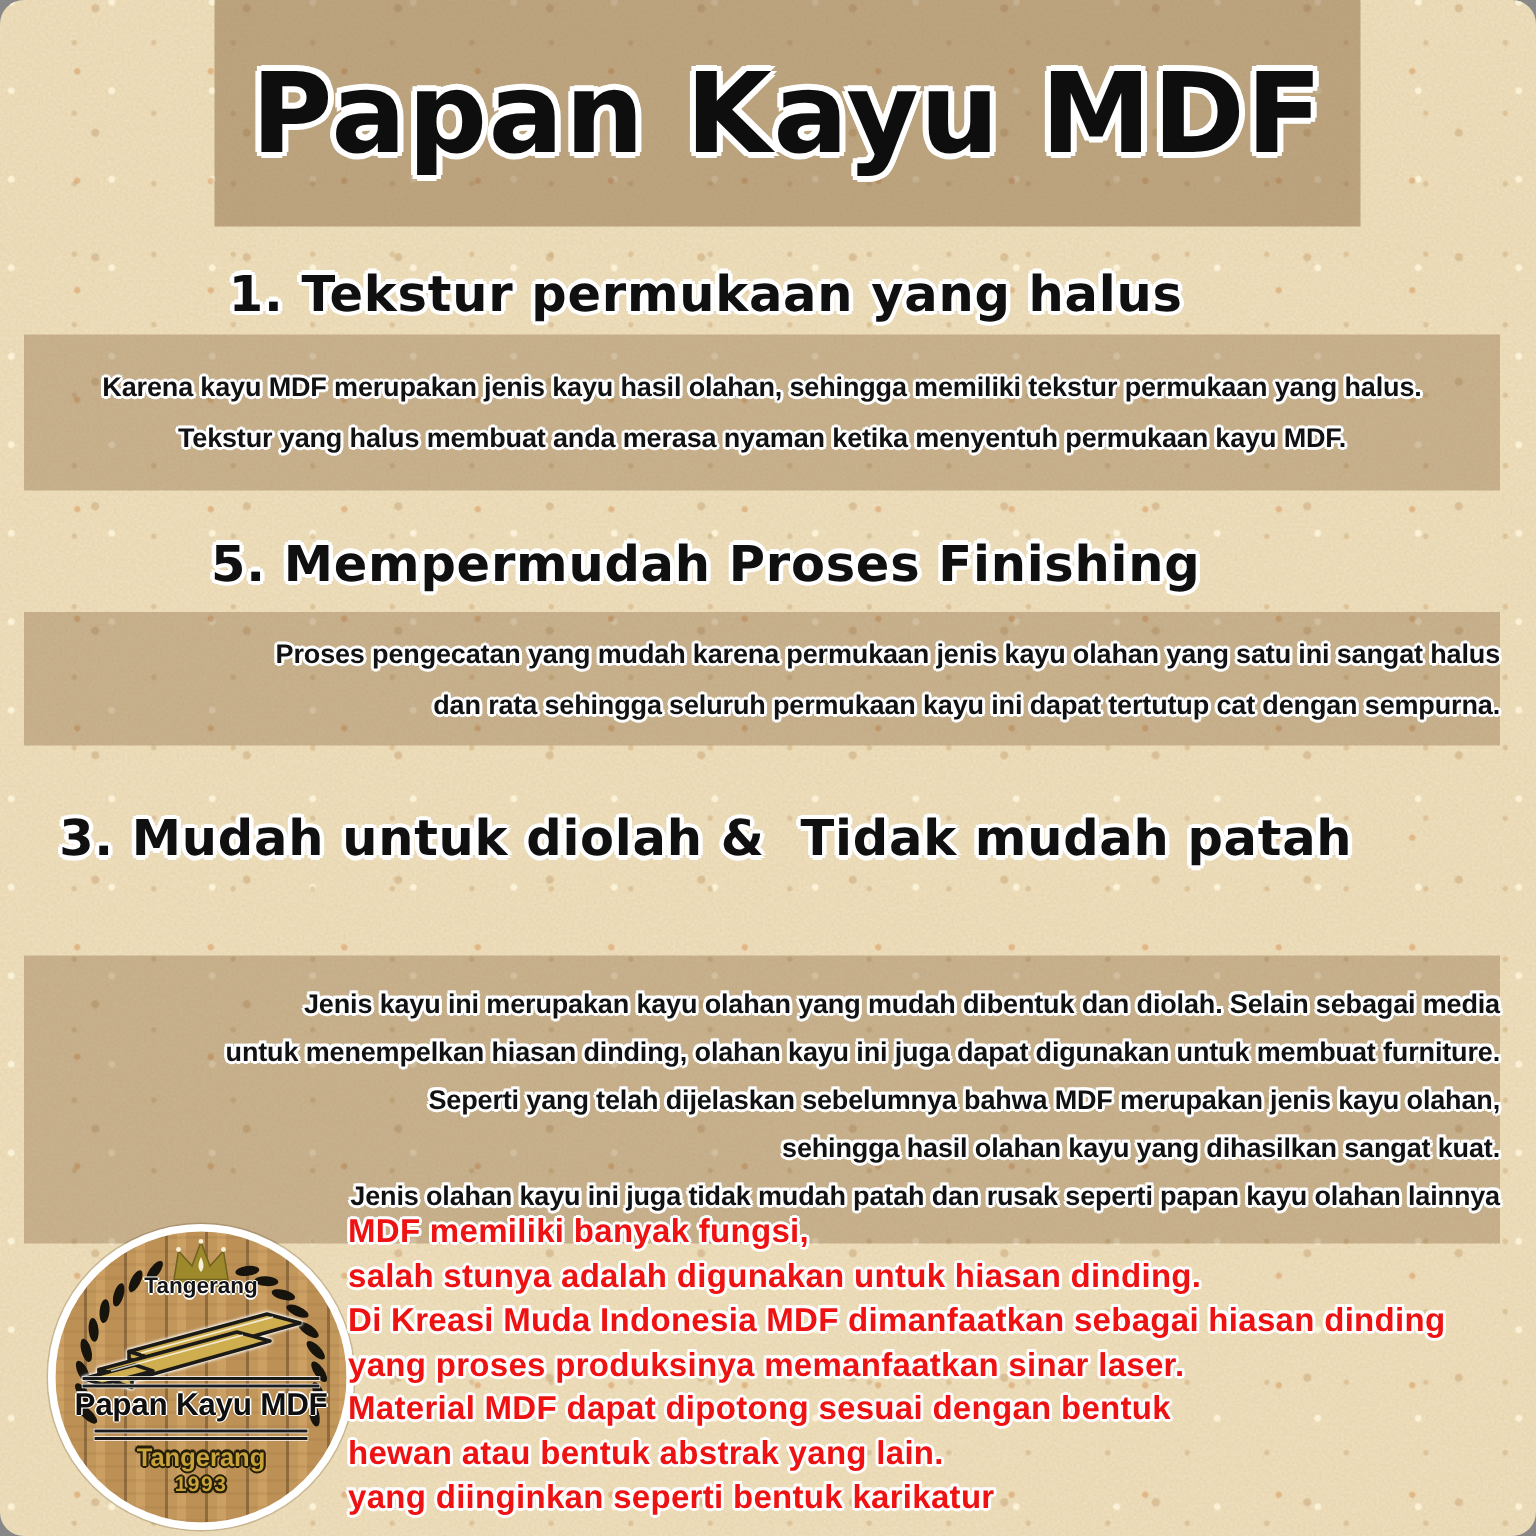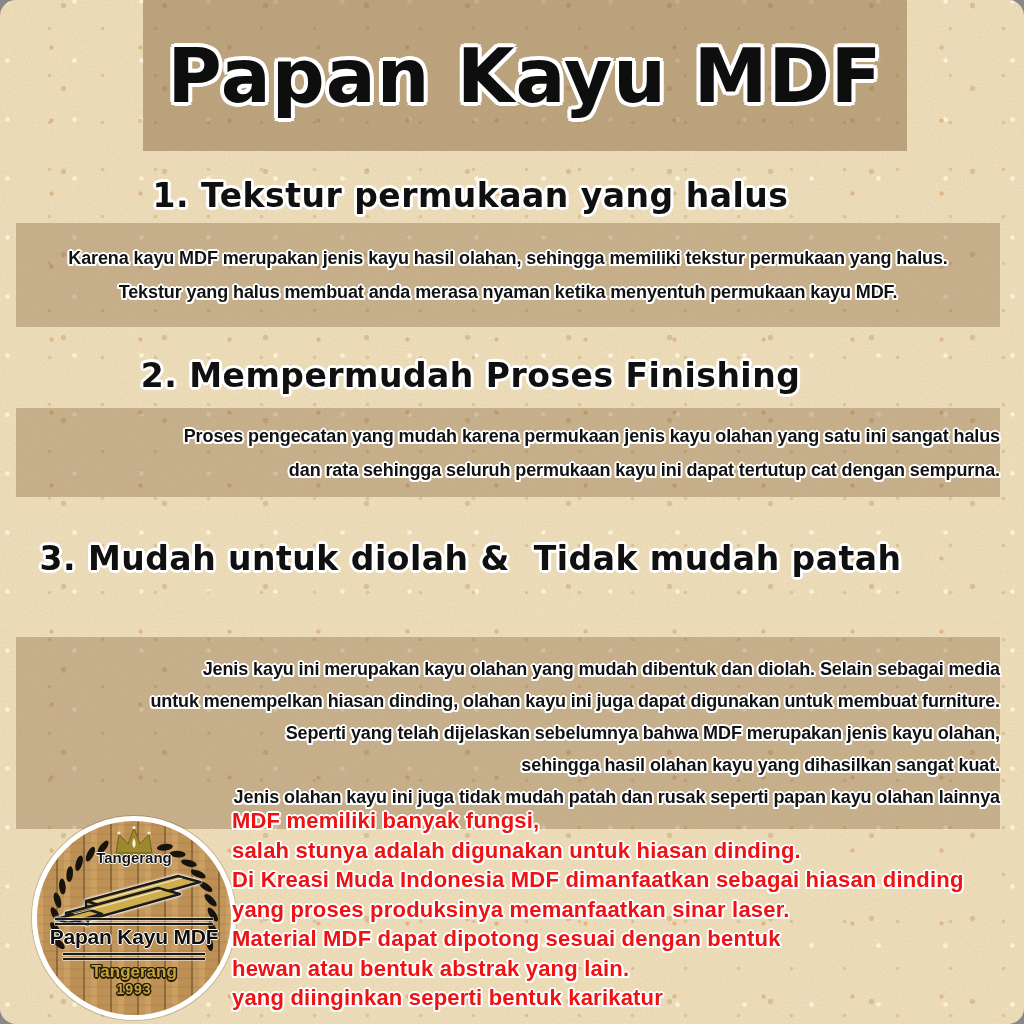--- a/index.html
+++ b/index.html
@@ -124,21 +124,21 @@
   <div class="title-band">
     <h1 class="poster-title ow4">Papan Kayu MDF</h1>
   </div>
 
   <h2 class="h h1pos ow3">1. Tekstur permukaan yang halus</h2>
   <div class="band band1">
     <p class="ow2">Karena kayu MDF merupakan jenis kayu hasil olahan, sehingga memiliki tekstur permukaan yang halus.</p>
     <p class="ow2">Tekstur yang halus membuat anda merasa nyaman ketika menyentuh permukaan kayu MDF.</p>
   </div>
 
-  <h2 class="h h2pos ow3">2. Mempermudah Proses Finishing</h2>
+  <h2 class="h h2pos ow3">5. Mempermudah Proses Finishing</h2>
   <div class="band band2">
     <p class="ow2">Proses pengecatan yang mudah karena permukaan jenis kayu olahan yang satu ini sangat halus</p>
     <p class="ow2">dan rata sehingga seluruh permukaan kayu ini dapat tertutup cat dengan sempurna.</p>
   </div>
 
   <h2 class="h h3pos ow3">3. Mudah untuk diolah &amp;  Tidak mudah patah</h2>
   <div class="band band3">
     <p class="ow2">Jenis kayu ini merupakan kayu olahan yang mudah dibentuk dan diolah. Selain sebagai media</p>
     <p class="ow2">untuk menempelkan hiasan dinding, olahan kayu ini juga dapat digunakan untuk membuat furniture.</p>
     <p class="ow2">Seperti yang telah dijelaskan sebelumnya bahwa MDF merupakan jenis kayu olahan,</p>

